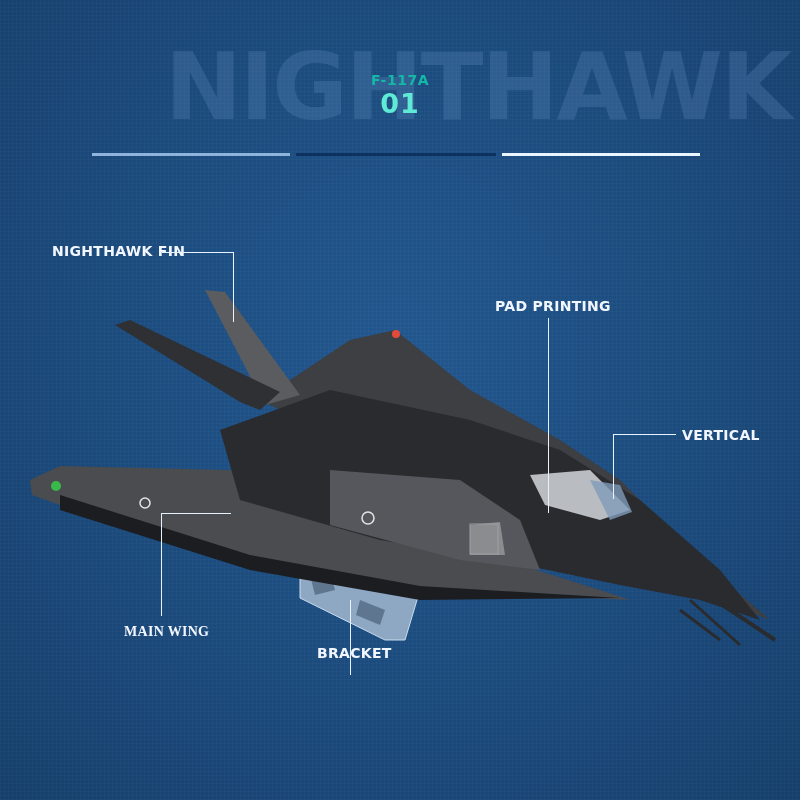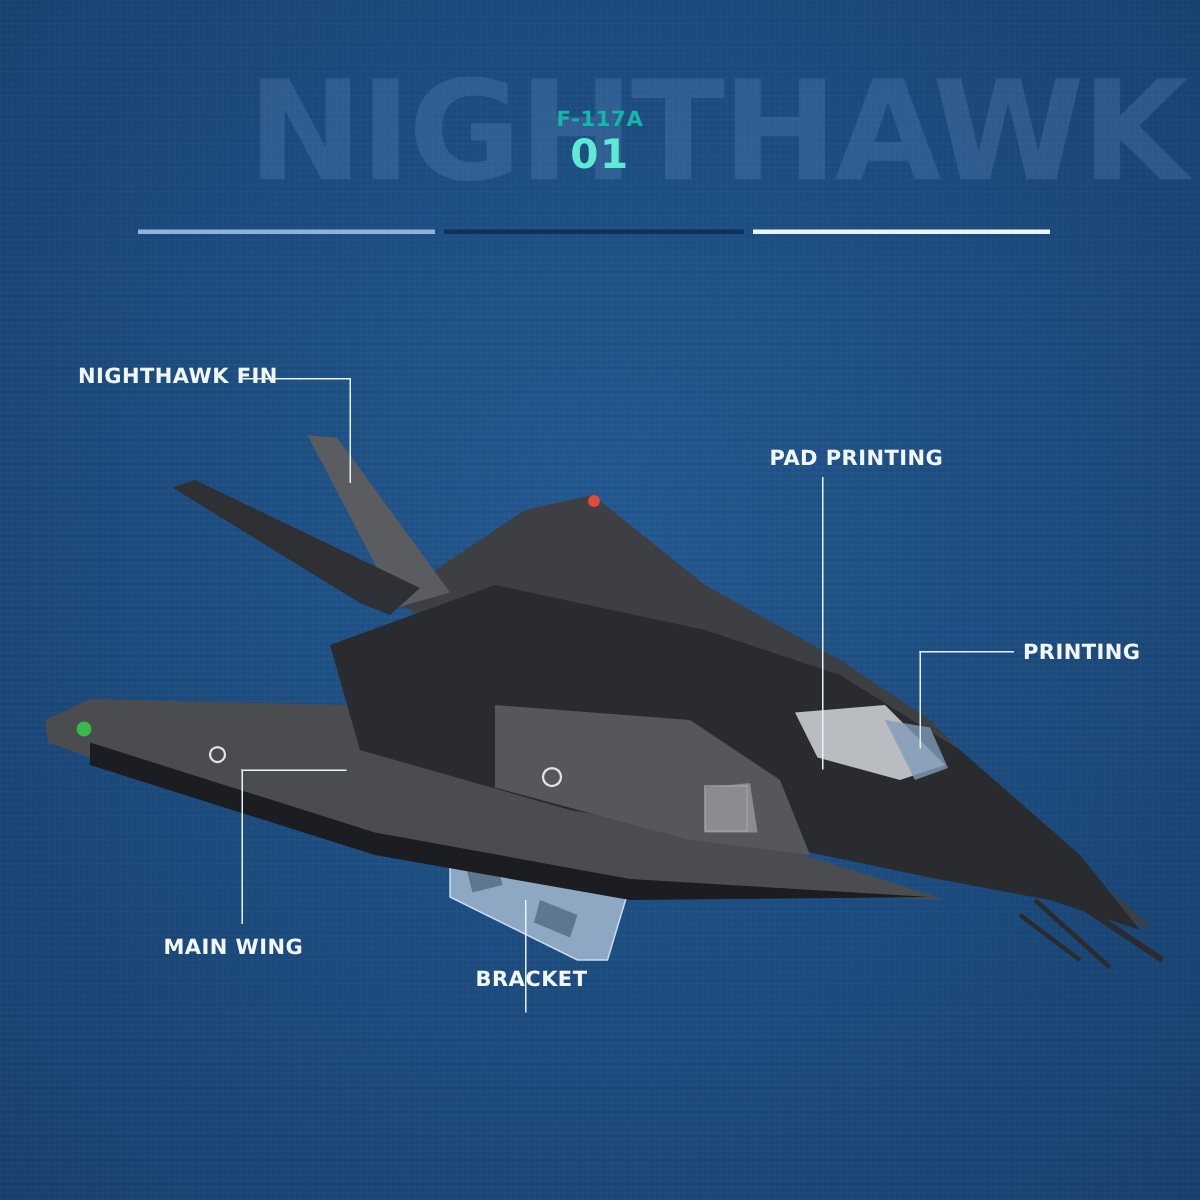--- a/index.html
+++ b/index.html
@@ -68,25 +68,25 @@
   <circle cx="396" cy="334" r="4" fill="#e24a3a"></circle>
   <circle cx="145" cy="503" r="5" fill="none" stroke="#e5e5e5" stroke-width="1.5"></circle>
   <circle cx="368" cy="518" r="6" fill="none" stroke="#e5e5e5" stroke-width="1.5"></circle>
   <rect x="470" y="524" width="28" height="30" fill="none" stroke="#9ea0a4" stroke-width="1"></rect>
 </svg>
 
 <div class="label" style="left:52px;top:243px;">NIGHTHAWK FIN</div>
 <div class="line" style="left:162px;top:252px;width:72px;height:1px;"></div>
 <div class="line" style="left:233px;top:252px;width:1px;height:70px;"></div>
 
-<div class="label" style="left:513px;top:298px;">PAD PRINTING</div>
+<div class="label" style="left:495px;top:298px;">PAD PRINTING</div>
 <div class="line" style="left:548px;top:318px;width:1px;height:195px;"></div>
 
-<div class="label" style="left:682px;top:427px;">PRINTING</div>
+<div class="label" style="left:682px;top:427px;">VERTICAL</div>
 <div class="line" style="left:613px;top:434px;width:63px;height:1px;"></div>
 <div class="line" style="left:613px;top:434px;width:1px;height:65px;"></div>
 
-<div class="label" style="left:109px;top:624px;">MAIN WING</div>
+<div class="label" style="left:124px;top:624px;font-family:Liberation Serif, serif;">MAIN WING</div>
 <div class="line" style="left:161px;top:513px;width:70px;height:1px;"></div>
 <div class="line" style="left:161px;top:513px;width:1px;height:103px;"></div>
 
 <div class="label" style="left:317px;top:645px;">BRACKET</div>
 <div class="line" style="left:350px;top:600px;width:1px;height:75px;"></div>
 
 </body></html>

